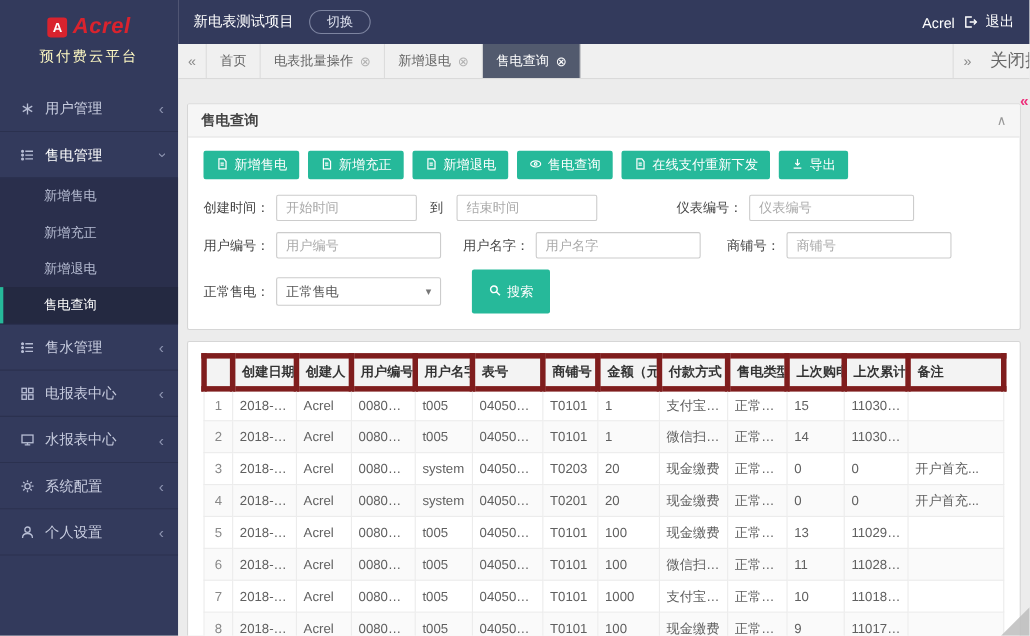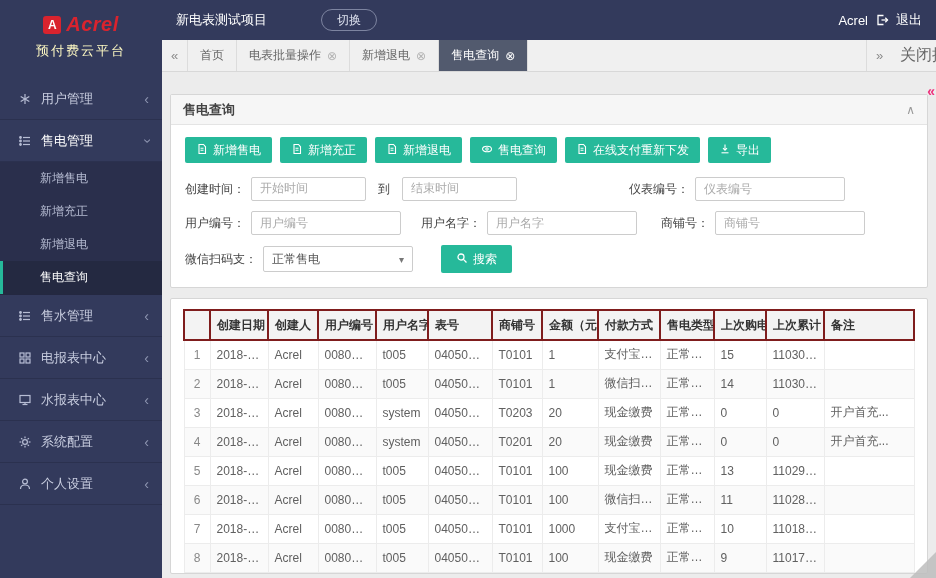--- a/index.html
+++ b/index.html
@@ -30,21 +30,21 @@
 
   .submenu { background:#2a2f4c; border-bottom:1px solid rgba(0,0,0,0.14); }
   .submenu-item { height:33px; display:flex; align-items:center; padding-left:40px;
     color:#b6bcd2; font-size:12px; cursor:pointer; position:relative; }
   .submenu-item.active { color:#fff; background:#242941; }
   .submenu-item.active::before { content:""; position:absolute; left:0; top:0; bottom:0; width:3px; background:#26b99a; }
 
   
   .main { flex:1; display:flex; flex-direction:column; min-width:0; }
 
-  .top-header { height:40px; background:#333a5c; display:flex; align-items:center; padding:0 14px; color:#fff; flex-shrink:0;gap:40px; }
+  .top-header { height:40px; background:#333a5c; display:flex; align-items:center; padding:0 14px; color:#fff; flex-shrink:0; }
   .project-name { font-size:13px; }
   .switch-btn { margin-left:14px; background:transparent; border:1px solid #7d84a0; color:#dfe3f0;
     font-size:12px; border-radius:11px; height:22px; padding:0 15px; cursor:pointer; font-family:inherit; }
   .header-right { margin-left:auto; display:flex; align-items:center; gap:7px; font-size:13px; }
   .logout-icon { display:inline-flex; cursor:pointer; }
   .logout-link { color:#fff; text-decoration:none; cursor:pointer; }
 
   .tabbar { height:32px; background:#f0f0f0; border-bottom:1px solid #d8d8d8; display:flex; align-items:stretch; overflow:hidden; flex-shrink:0; }
   .tab-nav { width:26px; display:flex; align-items:center; justify-content:center; color:#8a8a8a;
     border-right:1px solid #dcdcdc; cursor:pointer; font-size:13px; }
@@ -67,41 +67,41 @@
     border-bottom:1px solid #e4e4e4; font-size:13px; font-weight:bold; color:#444; }
   .panel-tools { margin-left:auto; display:flex; align-items:center; }
   .collapse-icon { font-size:12px; color:#999; cursor:pointer; font-weight:normal; }
   .gear-icon { display:inline-flex; cursor:pointer; }
   .panel-body { padding:12px 14px; }
   .panel-body.table-pad { padding:10px 12px 0 12px; }
 
   .btn-row { display:flex; gap:8px; margin-bottom:14px; }
   .teal-btn { display:inline-flex; align-items:center; gap:5px; background:#26b99a; color:#fff;
     border:none; border-radius:2px; height:26px; padding:0 11px; font-size:12px; cursor:pointer; font-family:inherit; }
-  .search-btn { height:28px; padding:0 15px; }
+  .search-btn { height:40px; padding:0 15px; }
 
   .form-row { display:flex; align-items:center; margin-bottom:10px; }
   .form-row:last-child { margin-bottom:2px; }
   .f-label { font-size:12px; color:#444; margin-right:6px; white-space:nowrap; }
   .f-input { height:24px; border:1px solid #ccc; border-radius:2px; padding:0 8px; font-size:12px;
     color:#333; font-family:inherit; background:#fff; }
   .f-input::placeholder { color:#aaa; }
-  .w120 { width:115px;font-family:Liberation Mono, monospace; } .w150 { width:150px; }
+  .w120 { width:128px; } .w150 { width:150px; }
   .to-label { margin:0 12px; color:#444; font-size:12px; }
-  .ml72 { margin-left:112px; } .ml20 { margin-left:20px; } .ml24 { margin-left:24px; } .ml28 { margin-left:28px; }
+  .ml72 { margin-left:72px; } .ml20 { margin-left:20px; } .ml24 { margin-left:24px; } .ml28 { margin-left:28px; }
 
   .select-box { width:150px; height:26px; border:1px solid #ccc; border-radius:2px; display:inline-flex;
     align-items:center; justify-content:space-between; padding:0 8px; font-size:12px; color:#555;
     background:#fff; cursor:pointer; }
   .caret { color:#777; font-size:10px; }
 
   .data-table { width:100%; border-collapse:collapse; table-layout:fixed; font-size:12px; color:#606060;
     border:1px solid #e2e2e2; }
   .data-table th { background:#f3f3f3; color:#333; font-weight:bold; text-align:left; height:30px;
-    padding:0 6px; border:2px solid #7f1d1d; white-space:nowrap; overflow:hidden; }
+    padding:0 6px; border:5px solid #7f1d1d; white-space:nowrap; overflow:hidden; }
   .data-table td { height:29px; padding:0 6px; border:1px solid #ececec; white-space:nowrap;
     overflow:hidden; text-overflow:ellipsis; }
   .data-table tbody tr:nth-child(even) { background:#fafafa; }
   .c-idx { text-align:center; color:#888; }
 
   .pink-toggle { position:absolute; top:84px; right:1px; color:#ee2f7b; font-weight:bold;
     font-size:14px; line-height:1; cursor:pointer; }
   .corner-wedge { position:absolute; right:0; bottom:0; width:0; height:0;
     border-left:26px solid transparent; border-bottom:26px solid #bdbdbd; opacity:0.85; }
 </style>
@@ -369,21 +369,21 @@
           <div class="form-row">
             <span class="f-label">用户编号：</span>
             <input class="f-input w150" placeholder="用户编号" style="">
             <span class="f-label ml20">用户名字：</span>
             <input class="f-input w150" placeholder="用户名字" style="">
             <span class="f-label ml24">商铺号：</span>
             <input class="f-input w150" placeholder="商铺号" style="">
           </div>
 
           <div class="form-row">
-            <span class="f-label">微信扫码支：</span>
+            <span class="f-label">正常售电：</span>
             <div class="select-box">
               <span>正常售电</span>
               <span class="caret">▾</span>
             </div>
             <button class="teal-btn search-btn ml28">
               <span><svg width="12" height="12" viewBox="0 0 12 12">
                     <g stroke="#fff" stroke-width="1.3" fill="none">
                       <circle cx="5" cy="5" r="3"></circle>
                       <path d="M7.4 7.4L10.5 10.5"></path>
                     </g>

